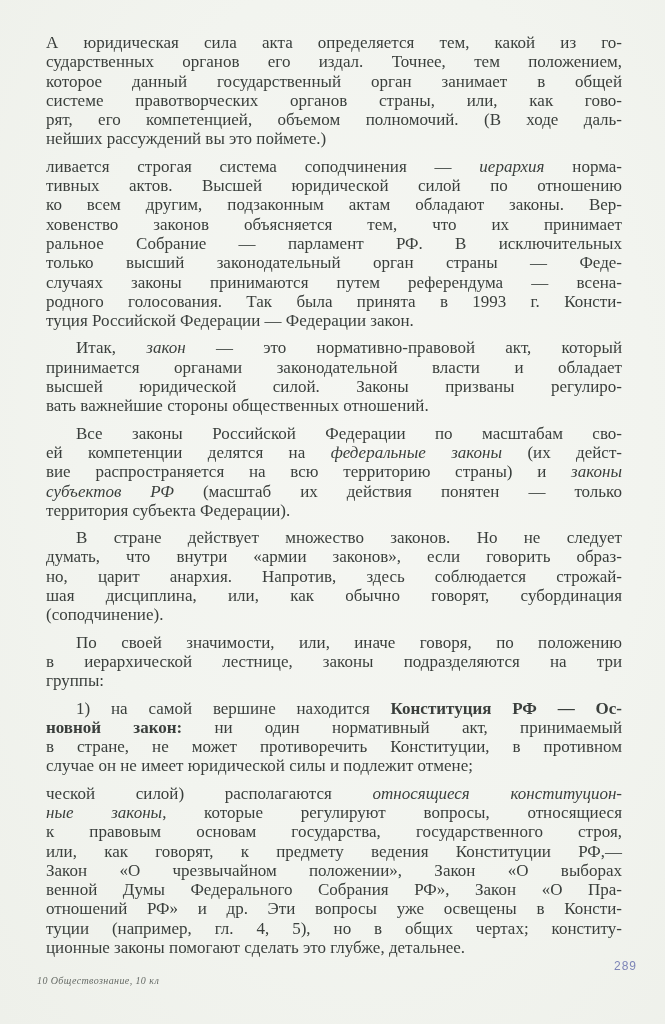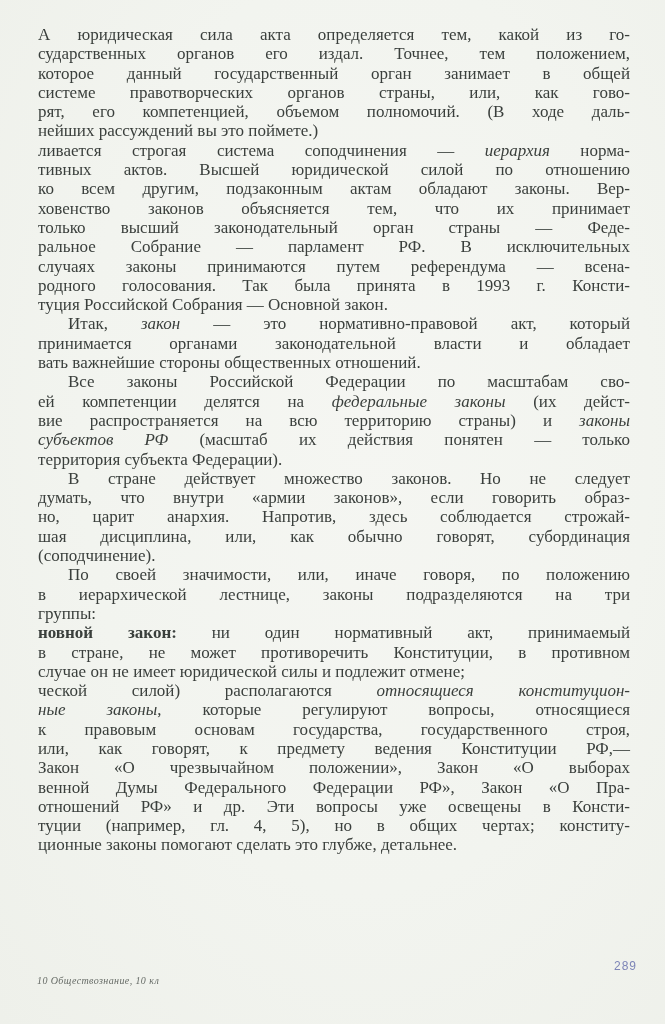--- a/index.html
+++ b/index.html
@@ -8,21 +8,21 @@
     width:665px;height:1024px;
     margin:0 auto;
     background:radial-gradient(ellipse at 55% 42%, #f5f6f2 0%, #f2f4ef 55%, #eef0ea 100%);
     font-family:"Liberation Serif","DejaVu Serif",serif;
     overflow:hidden;
   }
   .text-block{
     position:absolute;left:38px;top:25px;width:592px;
     color:#3a3f3c;font-size:17px;
   }
-  .para{margin:0;padding:0;}
+  .para{margin:8px;padding:0;}
   .line{
     height:19.3px;line-height:19.3px;
     text-align:justify;
     text-align-last:justify;
     -moz-text-align-last:justify;
   }
   .line.last{text-align-last:left;-moz-text-align-last:left;}
   .line.first-indent{padding-left:30px;}
   .b{font-weight:bold;}
   .i{font-style:italic;}
@@ -47,29 +47,30 @@
         <div class="line"><span>которое данный государственный орган занимает в общей</span></div>
         <div class="line"><span>системе правотворческих органов страны, или, как гово-</span></div>
         <div class="line"><span>рят, его компетенцией, объемом полномочий. (В ходе даль-</span></div>
         <div class="line last"><span>нейших рассуждений вы это поймете.)</span></div>
       </div>
       <div class="para">
         <div class="line"><span>ливается строгая система соподчинения — </span><span class="i">иерархия</span><span> норма-</span></div>
         <div class="line"><span>тивных актов. Высшей юридической силой по отношению</span></div>
         <div class="line"><span>ко всем другим, подзаконным актам обладают законы. Вер-</span></div>
         <div class="line"><span>ховенство законов объясняется тем, что их принимает</span></div>
+        <div class="line"><span>ральное Собрание — парламент РФ. В исключительных</span></div>
         <div class="line"><span>только высший законодательный орган страны — Феде-</span></div>
-        <div class="line"><span>ральное Собрание — парламент РФ. В исключительных</span></div>
         <div class="line"><span>случаях законы принимаются путем референдума — всена-</span></div>
         <div class="line"><span>родного голосования. Так была принята в 1993 г. Консти-</span></div>
-        <div class="line last"><span>туция Российской Собрания — Основной закон.</span></div>
+        <div class="line last"><span>туция Российской Федерации — Федерации закон.</span></div>
       </div>
       <div class="para">
         <div class="line first-indent"><span>Итак, </span><span class="i">закон</span><span> — это нормативно-правовой акт, который</span></div>
         <div class="line"><span>принимается органами законодательной власти и обладает</span></div>
+        <div class="line"><span>высшей юридической силой. Законы призваны регулиро-</span></div>
         <div class="line last"><span>вать важнейшие стороны общественных отношений.</span></div>
       </div>
       <div class="para">
         <div class="line first-indent"><span>Все законы Российской Федерации по масштабам сво-</span></div>
         <div class="line"><span>ей компетенции делятся на </span><span class="i">федеральные законы</span><span> (их дейст-</span></div>
         <div class="line"><span>вие распространяется на всю территорию страны) и </span><span class="i">законы</span></div>
         <div class="line"><span class="i">субъектов РФ</span><span> (масштаб их действия понятен — только</span></div>
         <div class="line last"><span>территория субъекта Федерации).</span></div>
       </div>
       <div class="para">
@@ -78,31 +79,32 @@
         <div class="line"><span>но, царит анархия. Напротив, здесь соблюдается строжай-</span></div>
         <div class="line"><span>шая дисциплина, или, как обычно говорят, субординация</span></div>
         <div class="line last"><span>(соподчинение).</span></div>
       </div>
       <div class="para">
         <div class="line first-indent"><span>По своей значимости, или, иначе говоря, по положению</span></div>
         <div class="line"><span>в иерархической лестнице, законы подразделяются на три</span></div>
         <div class="line last"><span>группы:</span></div>
       </div>
       <div class="para">
+        <div class="line first-indent"><span>1) на самой вершине находится </span><span class="b">Конституция РФ — Ос-</span></div>
         <div class="line"><span class="b">новной закон:</span><span> ни один нормативный акт, принимаемый</span></div>
         <div class="line"><span>в стране, не может противоречить Конституции, в противном</span></div>
         <div class="line last"><span>случае он не имеет юридической силы и подлежит отмене;</span></div>
       </div>
       <div class="para">
         <div class="line"><span>ческой силой) располагаются </span><span class="i">относящиеся конституцион-</span></div>
         <div class="line"><span class="i">ные законы</span><span>, которые регулируют вопросы, относящиеся</span></div>
         <div class="line"><span>к правовым основам государства, государственного строя,</span></div>
         <div class="line"><span>или, как говорят, к предмету ведения Конституции РФ,—</span></div>
         <div class="line"><span>Закон «О чрезвычайном положении», Закон «О выборах</span></div>
-        <div class="line"><span>венной Думы Федерального Федерации РФ», Закон «О Пра-</span></div>
+        <div class="line"><span>венной Думы Федерального Собрания РФ», Закон «О Пра-</span></div>
         <div class="line"><span>отношений РФ» и др. Эти вопросы уже освещены в Консти-</span></div>
         <div class="line"><span>туции (например, гл. 4, 5), но в общих чертах; конститу-</span></div>
         <div class="line last"><span>ционные законы помогают сделать это глубже, детальнее.</span></div>
       </div>
     </div>
   <div class="footer-sig">10 Обществознание, 10 кл</div>
   <div class="page-num">289</div>
 </div>
 
 </body></html>

